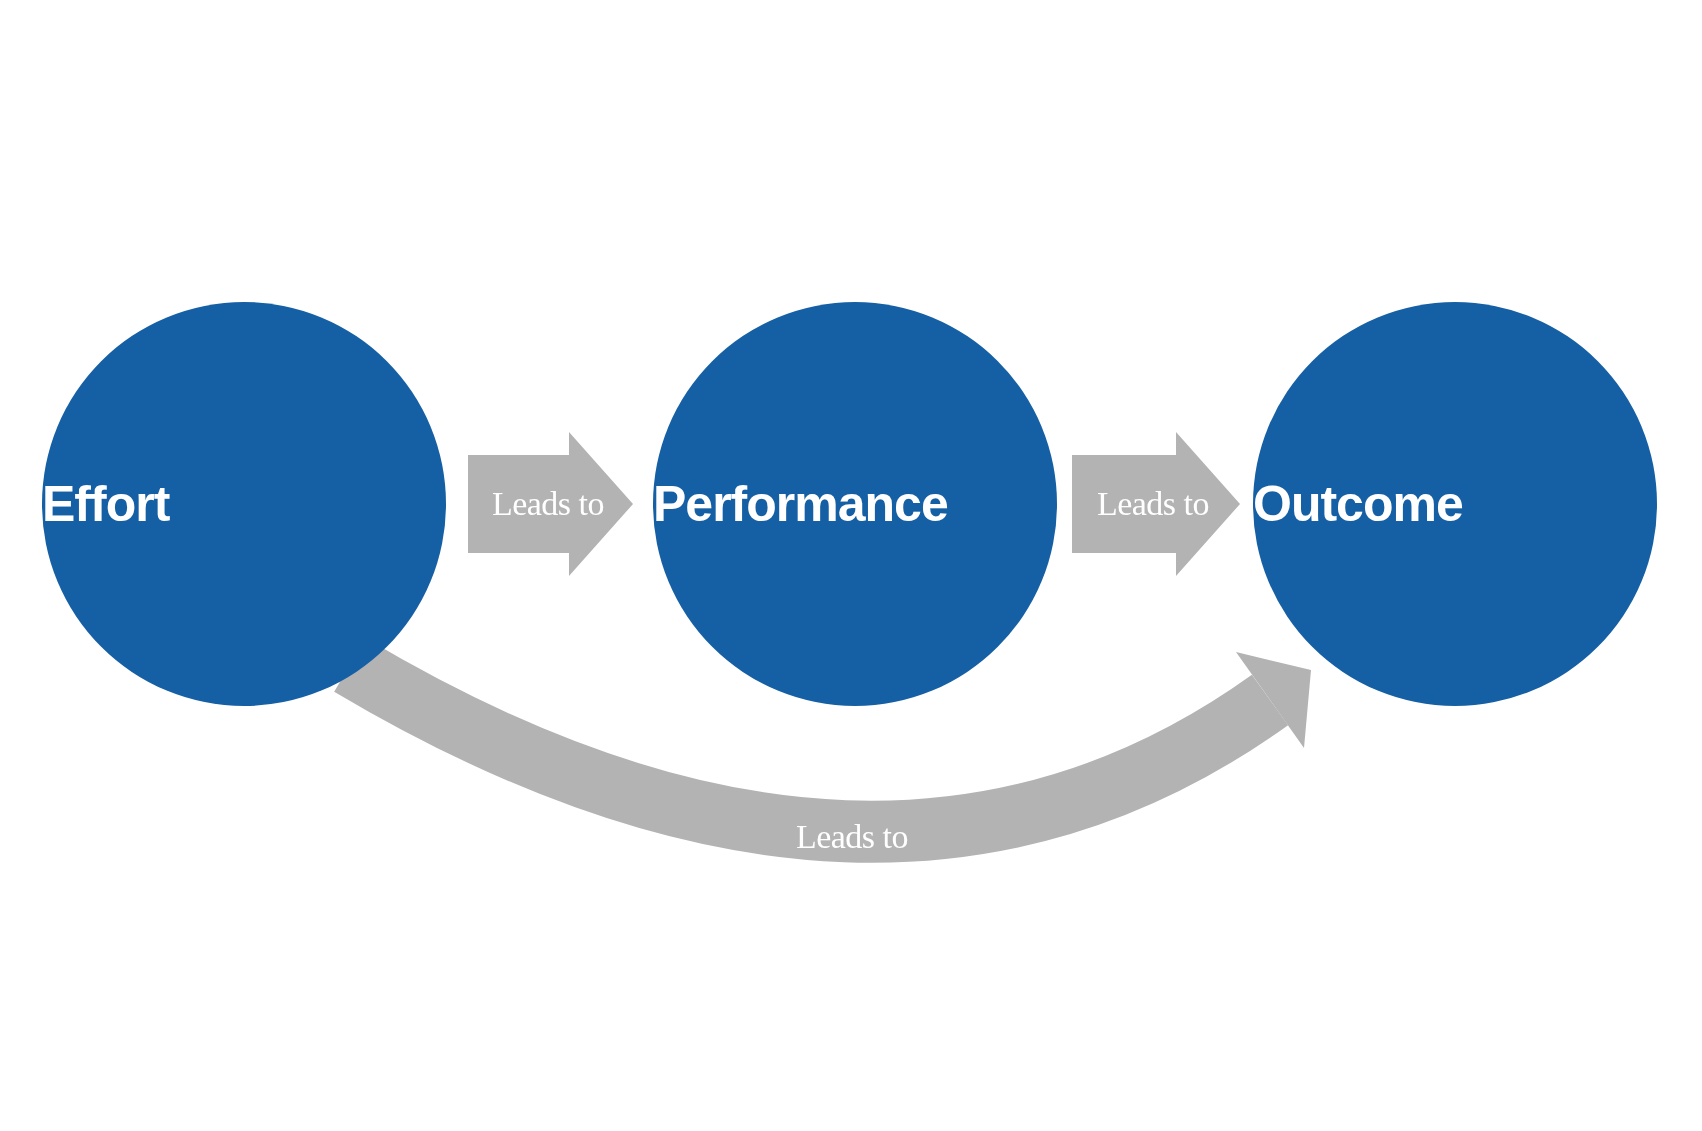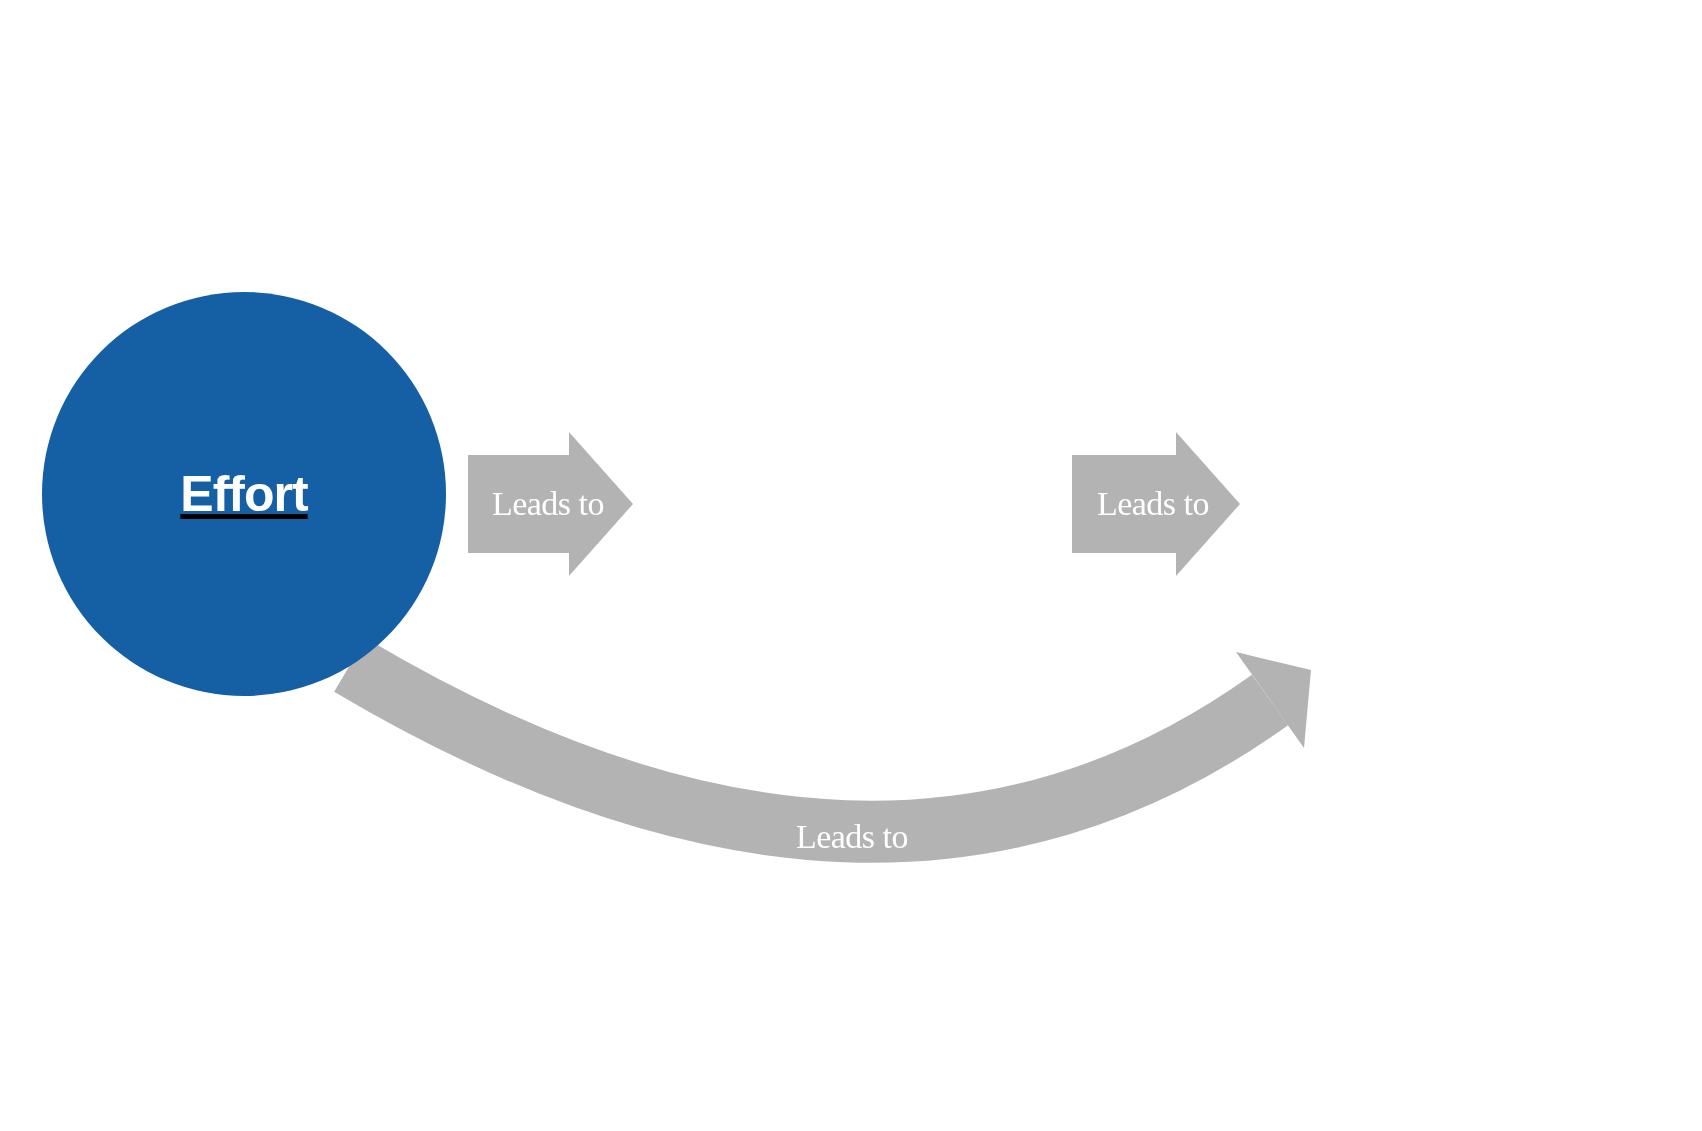--- a/index.html
+++ b/index.html
@@ -15,26 +15,25 @@
     background:var(--bg);
     overflow:hidden;
     font-family:"Liberation Sans",sans-serif;
   }
   .shapes{position:absolute;left:0;top:0;z-index:1;}
   .connector{fill:var(--connector-fill);}
   .connector-band{fill:none;stroke:var(--connector-fill);stroke-width:62;}
   .node{
     position:absolute;
     width:404px;height:404px;
-    top:292px;
+    top:302px;
     border-radius:50%;
     background:var(--node-fill);
-    display:flex;align-items:center;justify-content:center;
+    display:flex;align-items:center;justify-content:flex-start;
     z-index:2;
-    text-decoration:underline;
   }
   .node-label{
     color:var(--label-color);
     font-size:50px;font-weight:bold;letter-spacing:-1px;
     line-height:1;
     text-align:center;
   }
   .node-effort{left:42px;}
   .node-performance{left:653px;}
   .node-outcome{left:1253px;}
@@ -64,21 +63,27 @@
 
     <path class="connector-band" d="M 350 665 Q 880 980 1270 700"></path>
 
     <polygon class="connector" points="1311,670 1236,652 1304,748"></polygon>
   </svg>
 
   <div class="node node-effort">
     <span class="node-label">Effort</span>
   </div>
 
+  <div class="node node-performance">
+    <span class="node-label">Performance</span>
+  </div>
 
+  <div class="node node-outcome">
+    <span class="node-label">Outcome</span>
+  </div>
 
   <div class="arrow-label arrow-label-1">Leads to</div>
 
   <div class="arrow-label arrow-label-2">Leads to</div>
 
   <div class="arrow-label arrow-label-curved">Leads to</div>
 
 </div>
 
 </body></html>

